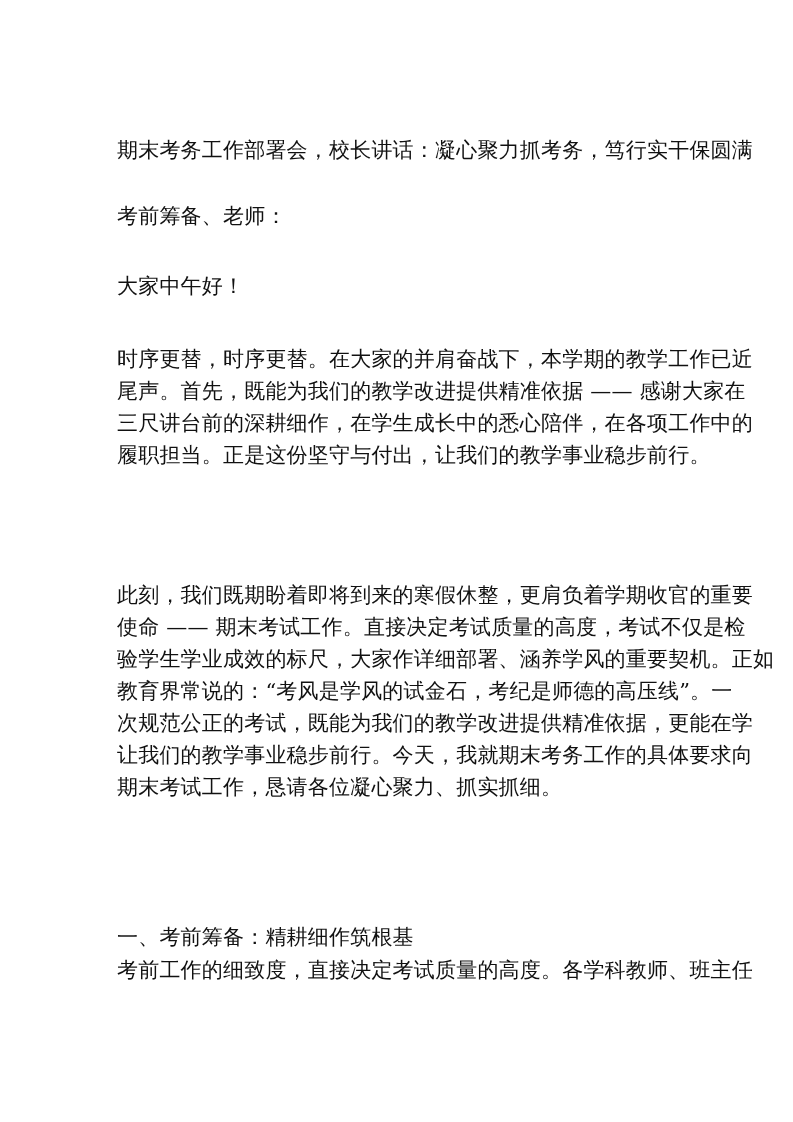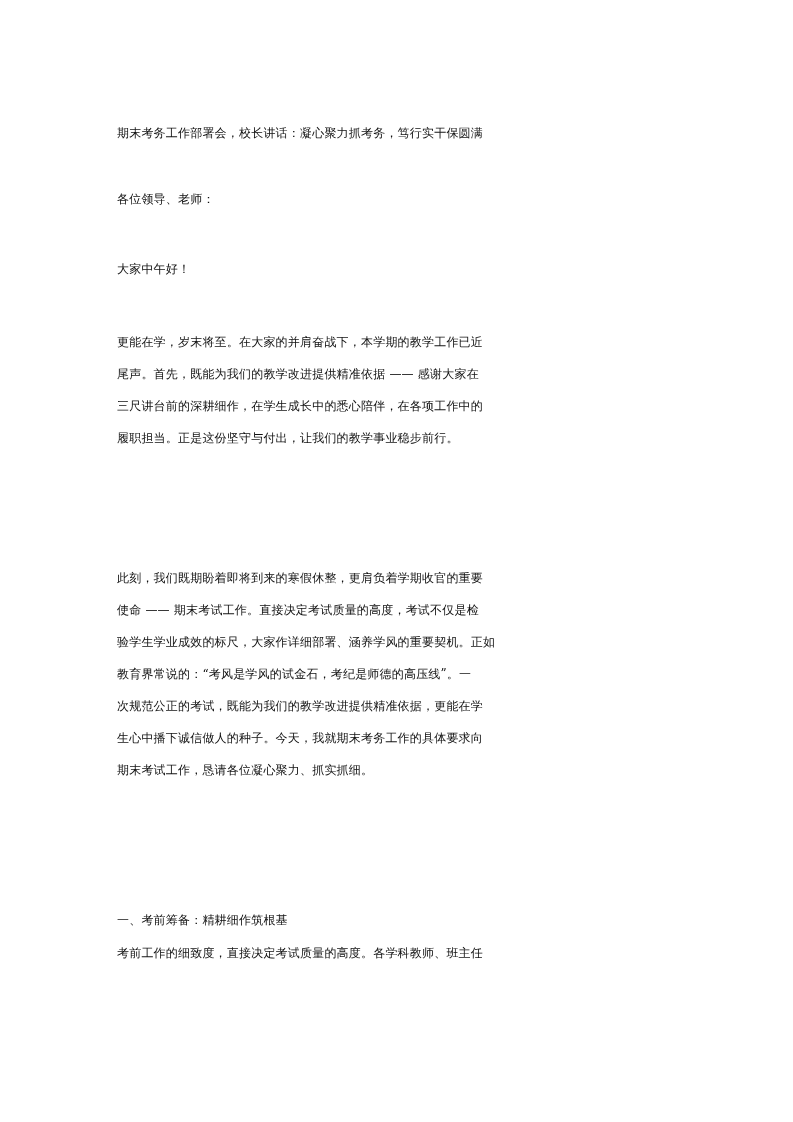--- a/index.html
+++ b/index.html
@@ -18,49 +18,50 @@
     .page {
       position: absolute;
       left: 117px;
       top: 0;
       width: 562px;
     }
     .line {
       position: absolute;
       left: 0;
       white-space: nowrap;
-      font-size: 12px;
+      font-size: 21px;
       line-height: 24px;
       letter-spacing: 0.2px;
+      margin-top: 17px;
     }
   </style>
 </head>
 <body>
 
 <div class="page">
   <div class="line" style="top:121px">期末考务工作部署会，校长讲话：凝心聚力抓考务，笃行实干保圆满</div>
 
-  <div class="line" style="top:187px">各位领导、老师：</div>
+  <div class="line" style="top:187px">考前筹备、老师：</div>
 
   <div class="line" style="top:257px">大家中午好！</div>
 
   <div>
-    <div class="line" style="top:330px">更能在学，岁末将至。在大家的并肩奋战下，本学期的教学工作已近</div>
+    <div class="line" style="top:330px">时序更替，时序更替。在大家的并肩奋战下，本学期的教学工作已近</div>
     <div class="line" style="top:362px">尾声。首先，既能为我们的教学改进提供精准依据 —— 感谢大家在</div>
     <div class="line" style="top:394px">三尺讲台前的深耕细作，在学生成长中的悉心陪伴，在各项工作中的</div>
     <div class="line" style="top:426px">履职担当。正是这份坚守与付出，让我们的教学事业稳步前行。</div>
   </div>
 
   <div>
     <div class="line" style="top:566px">此刻，我们既期盼着即将到来的寒假休整，更肩负着学期收官的重要</div>
     <div class="line" style="top:598px">使命 —— 期末考试工作。直接决定考试质量的高度，考试不仅是检</div>
     <div class="line" style="top:630px">验学生学业成效的标尺，大家作详细部署、涵养学风的重要契机。正如</div>
     <div class="line" style="top:662px">教育界常说的：“考风是学风的试金石，考纪是师德的高压线”。一</div>
     <div class="line" style="top:694px">次规范公正的考试，既能为我们的教学改进提供精准依据，更能在学</div>
-    <div class="line" style="top:726px">生心中播下诚信做人的种子。今天，我就期末考务工作的具体要求向</div>
+    <div class="line" style="top:726px">让我们的教学事业稳步前行。今天，我就期末考务工作的具体要求向</div>
     <div class="line" style="top:758px">期末考试工作，恳请各位凝心聚力、抓实抓细。</div>
   </div>
 
   <div class="line" style="top:908px">一、考前筹备：精耕细作筑根基</div>
 
   <div>
     <div class="line" style="top:941px">考前工作的细致度，直接决定考试质量的高度。各学科教师、班主任</div>
   </div>
 </div>
 

